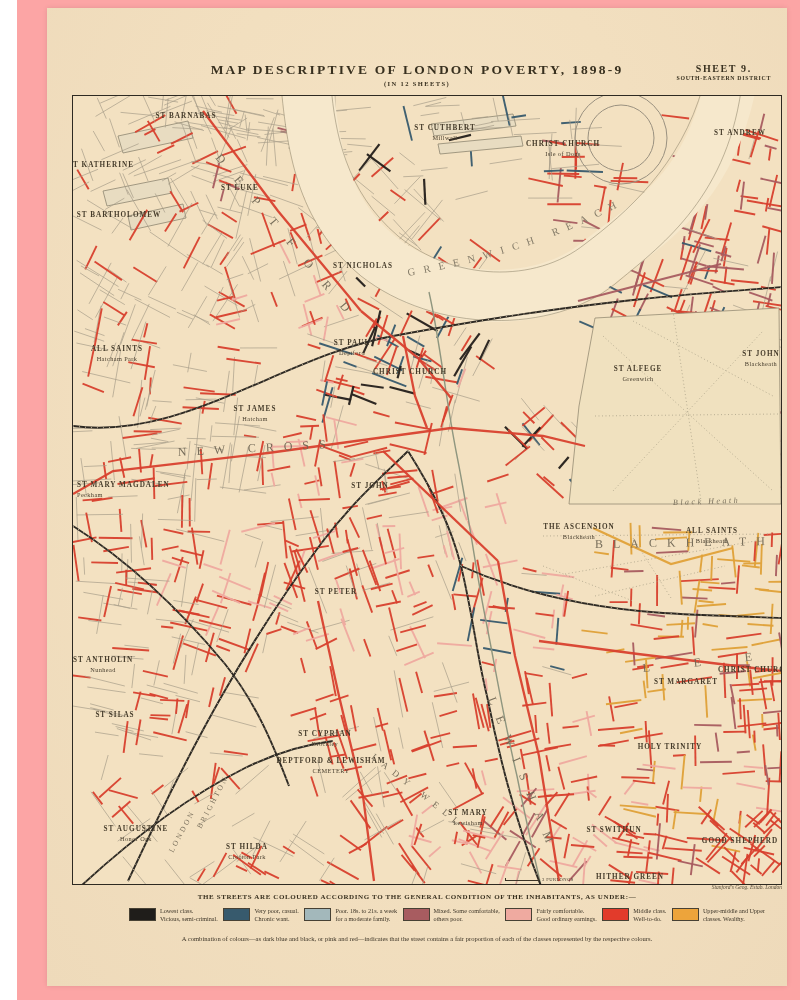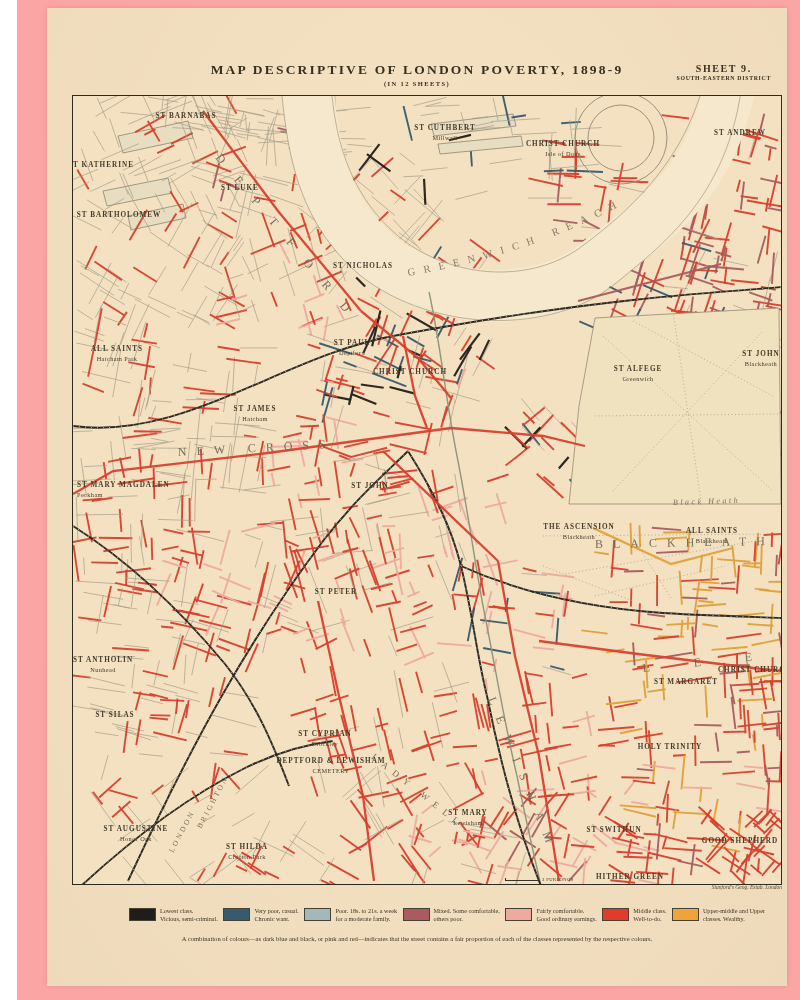--- a/index.html
+++ b/index.html
@@ -1636,20 +1636,21 @@
             <text class="pl-d it" x="600" y="409" font-size="8" letter-spacing="2.5" transform="rotate(-2 600 409)">Black Heath</text>
           </g>
         </svg>
     </div>
 
     <div class="scale-bar">
       <span class="scale-line"></span>
       <span class="scale-text">3 FURLONGS</span>
     </div>
 
+    <div class="legend-heading">THE STREETS ARE COLOURED ACCORDING TO THE GENERAL CONDITION OF THE INHABITANTS, AS UNDER:—</div>
 
     <div class="legend-row">
       <div class="legend-item">
         <span class="swatch" style="background: rgb(31, 29, 26);"></span>
         <span class="legend-label">
           <span>Lowest class.</span>
           <span>Vicious, semi-criminal.</span>
         </span>
       </div>
       <div class="legend-item">

